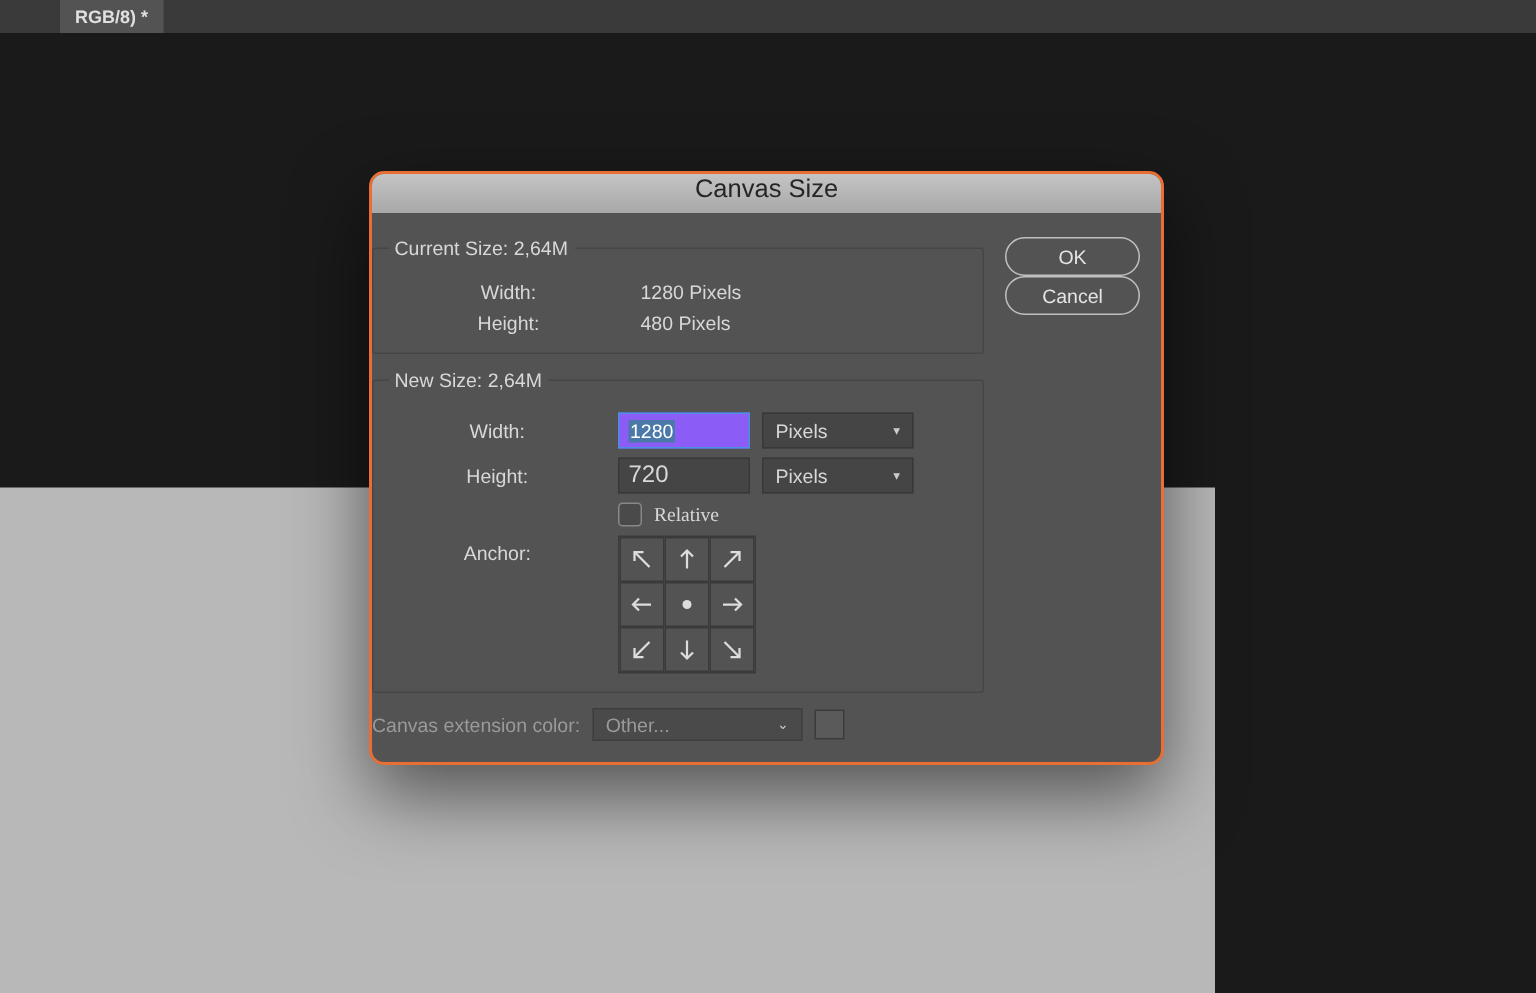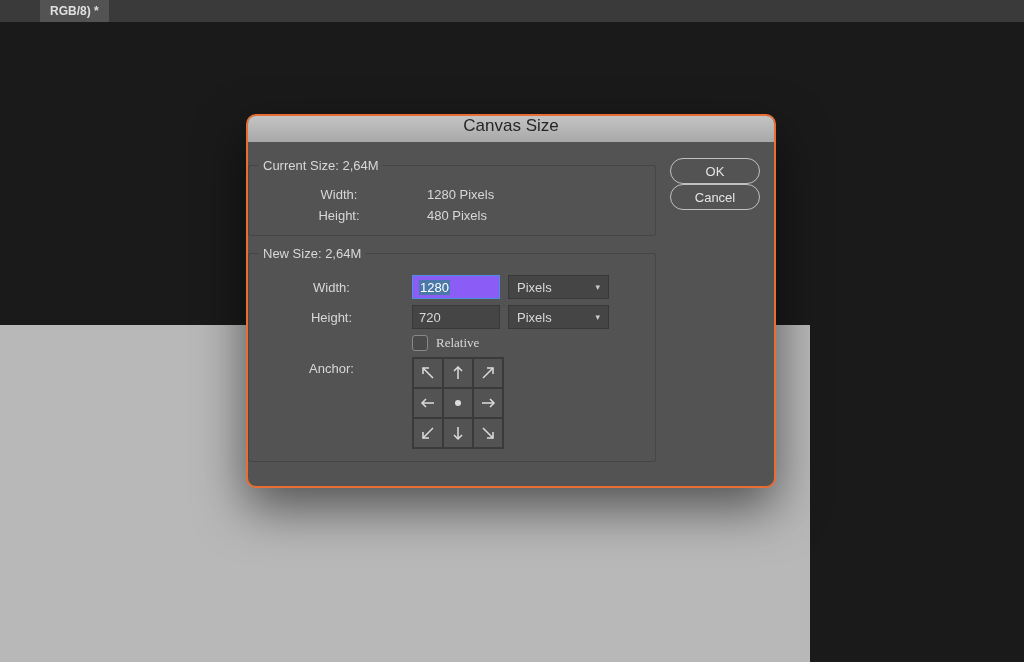--- a/index.html
+++ b/index.html
@@ -88,21 +88,21 @@
       width: 160px;
     }
     .val { color: #d8d8d8; }
     input[type="text"] {
       background: #454545;
       border: 1px solid #383838;
       color: #d8d8d8;
       height: 24px;
       width: 88px;
       padding: 0 6px;
-      font-size: 13px;
+      font-size: 16px;
     }
     .sel-hl {
       background: #4a78a8;
       color: #fff;
       display: inline-block;
       padding: 0 1px;
     }
     .dropdown {
       background: #454545;
       border: 1px solid #383838;
@@ -288,20 +288,28 @@
             <div class="anchor-cell">
                 <svg width="18" height="18">
                   <line x1="4" y1="4" x2="14" y2="14" stroke="#ddd" stroke-width="1.5"></line>
                   <polyline points="14,8 14,14 8,14" fill="none" stroke="#ddd" stroke-width="1.5"></polyline>
                 </svg>
               </div>
           </div>
         </div>
       </fieldset>
 
+      <div class="ext-row">
+        <span class="ext-label">Canvas extension color:</span>
+        <div class="ext-drop">
+          <span>Other...</span>
+          <span class="chev">⌄</span>
+        </div>
+        <div class="swatch"></div>
+      </div>
     </div>
 
     <div class="right-col">
       <button class="btn">
         <span>OK</span>
       </button>
       <button class="btn">
         <span>Cancel</span>
       </button>
     </div>

